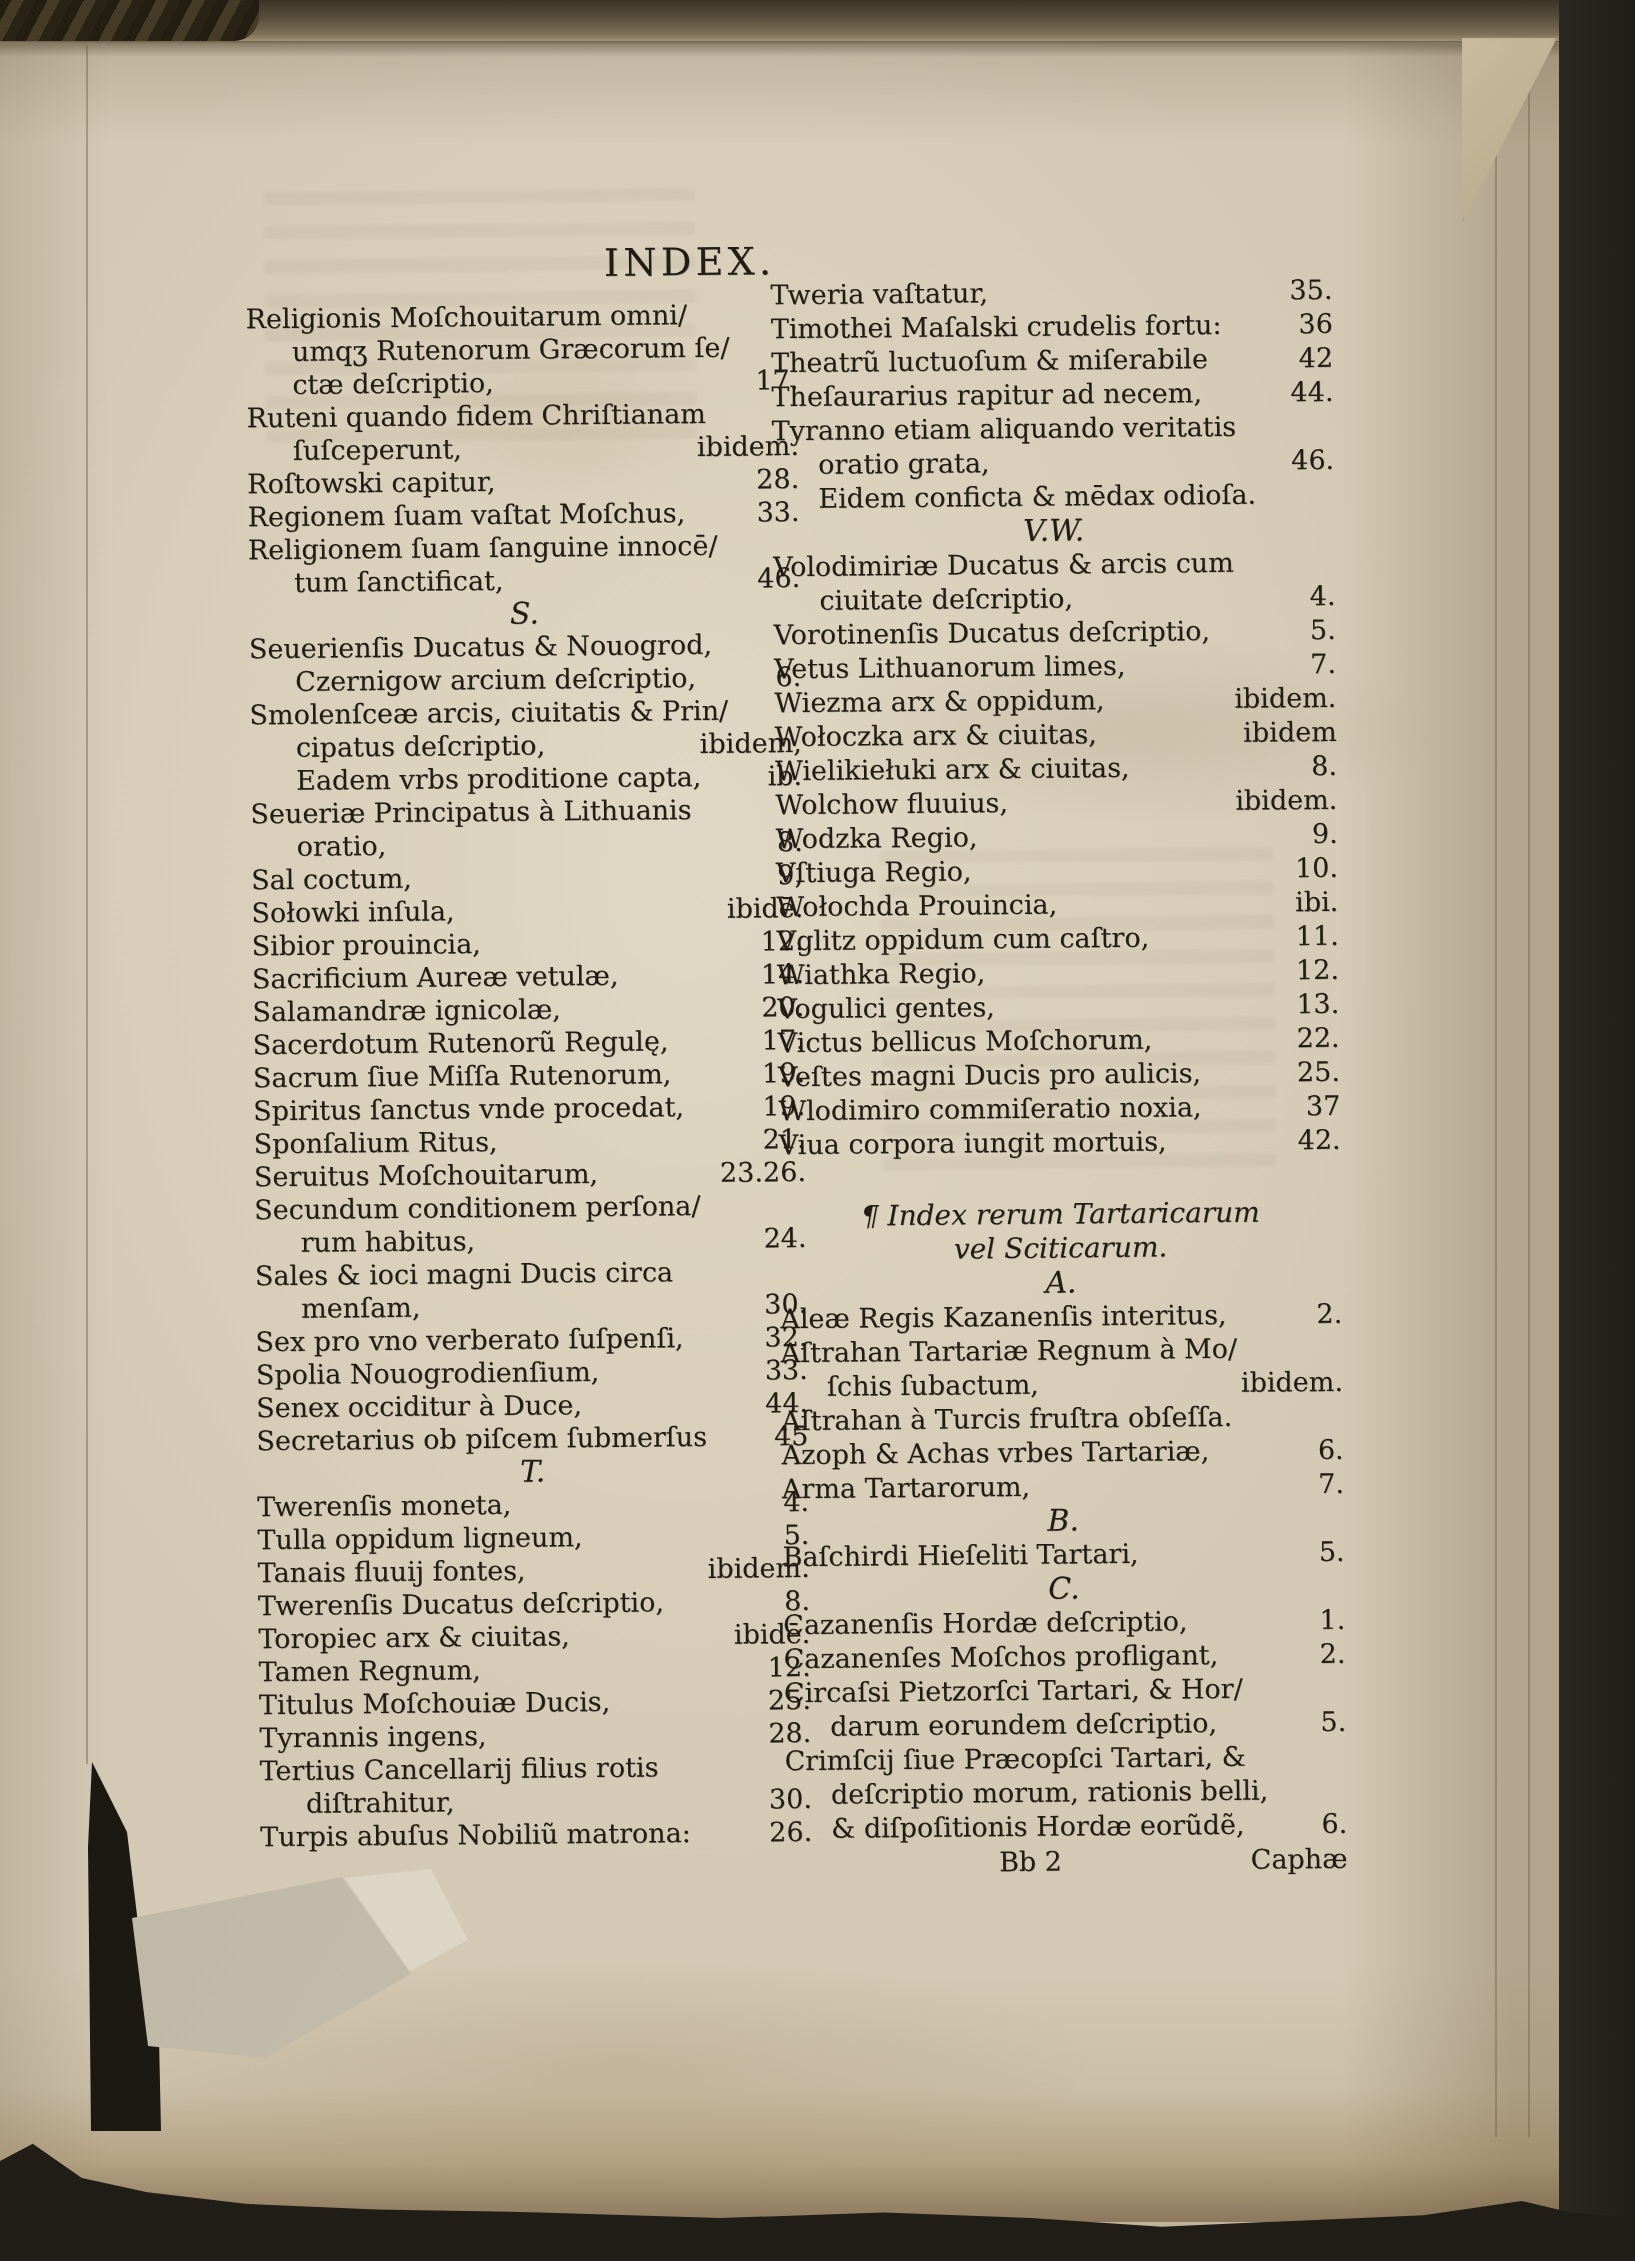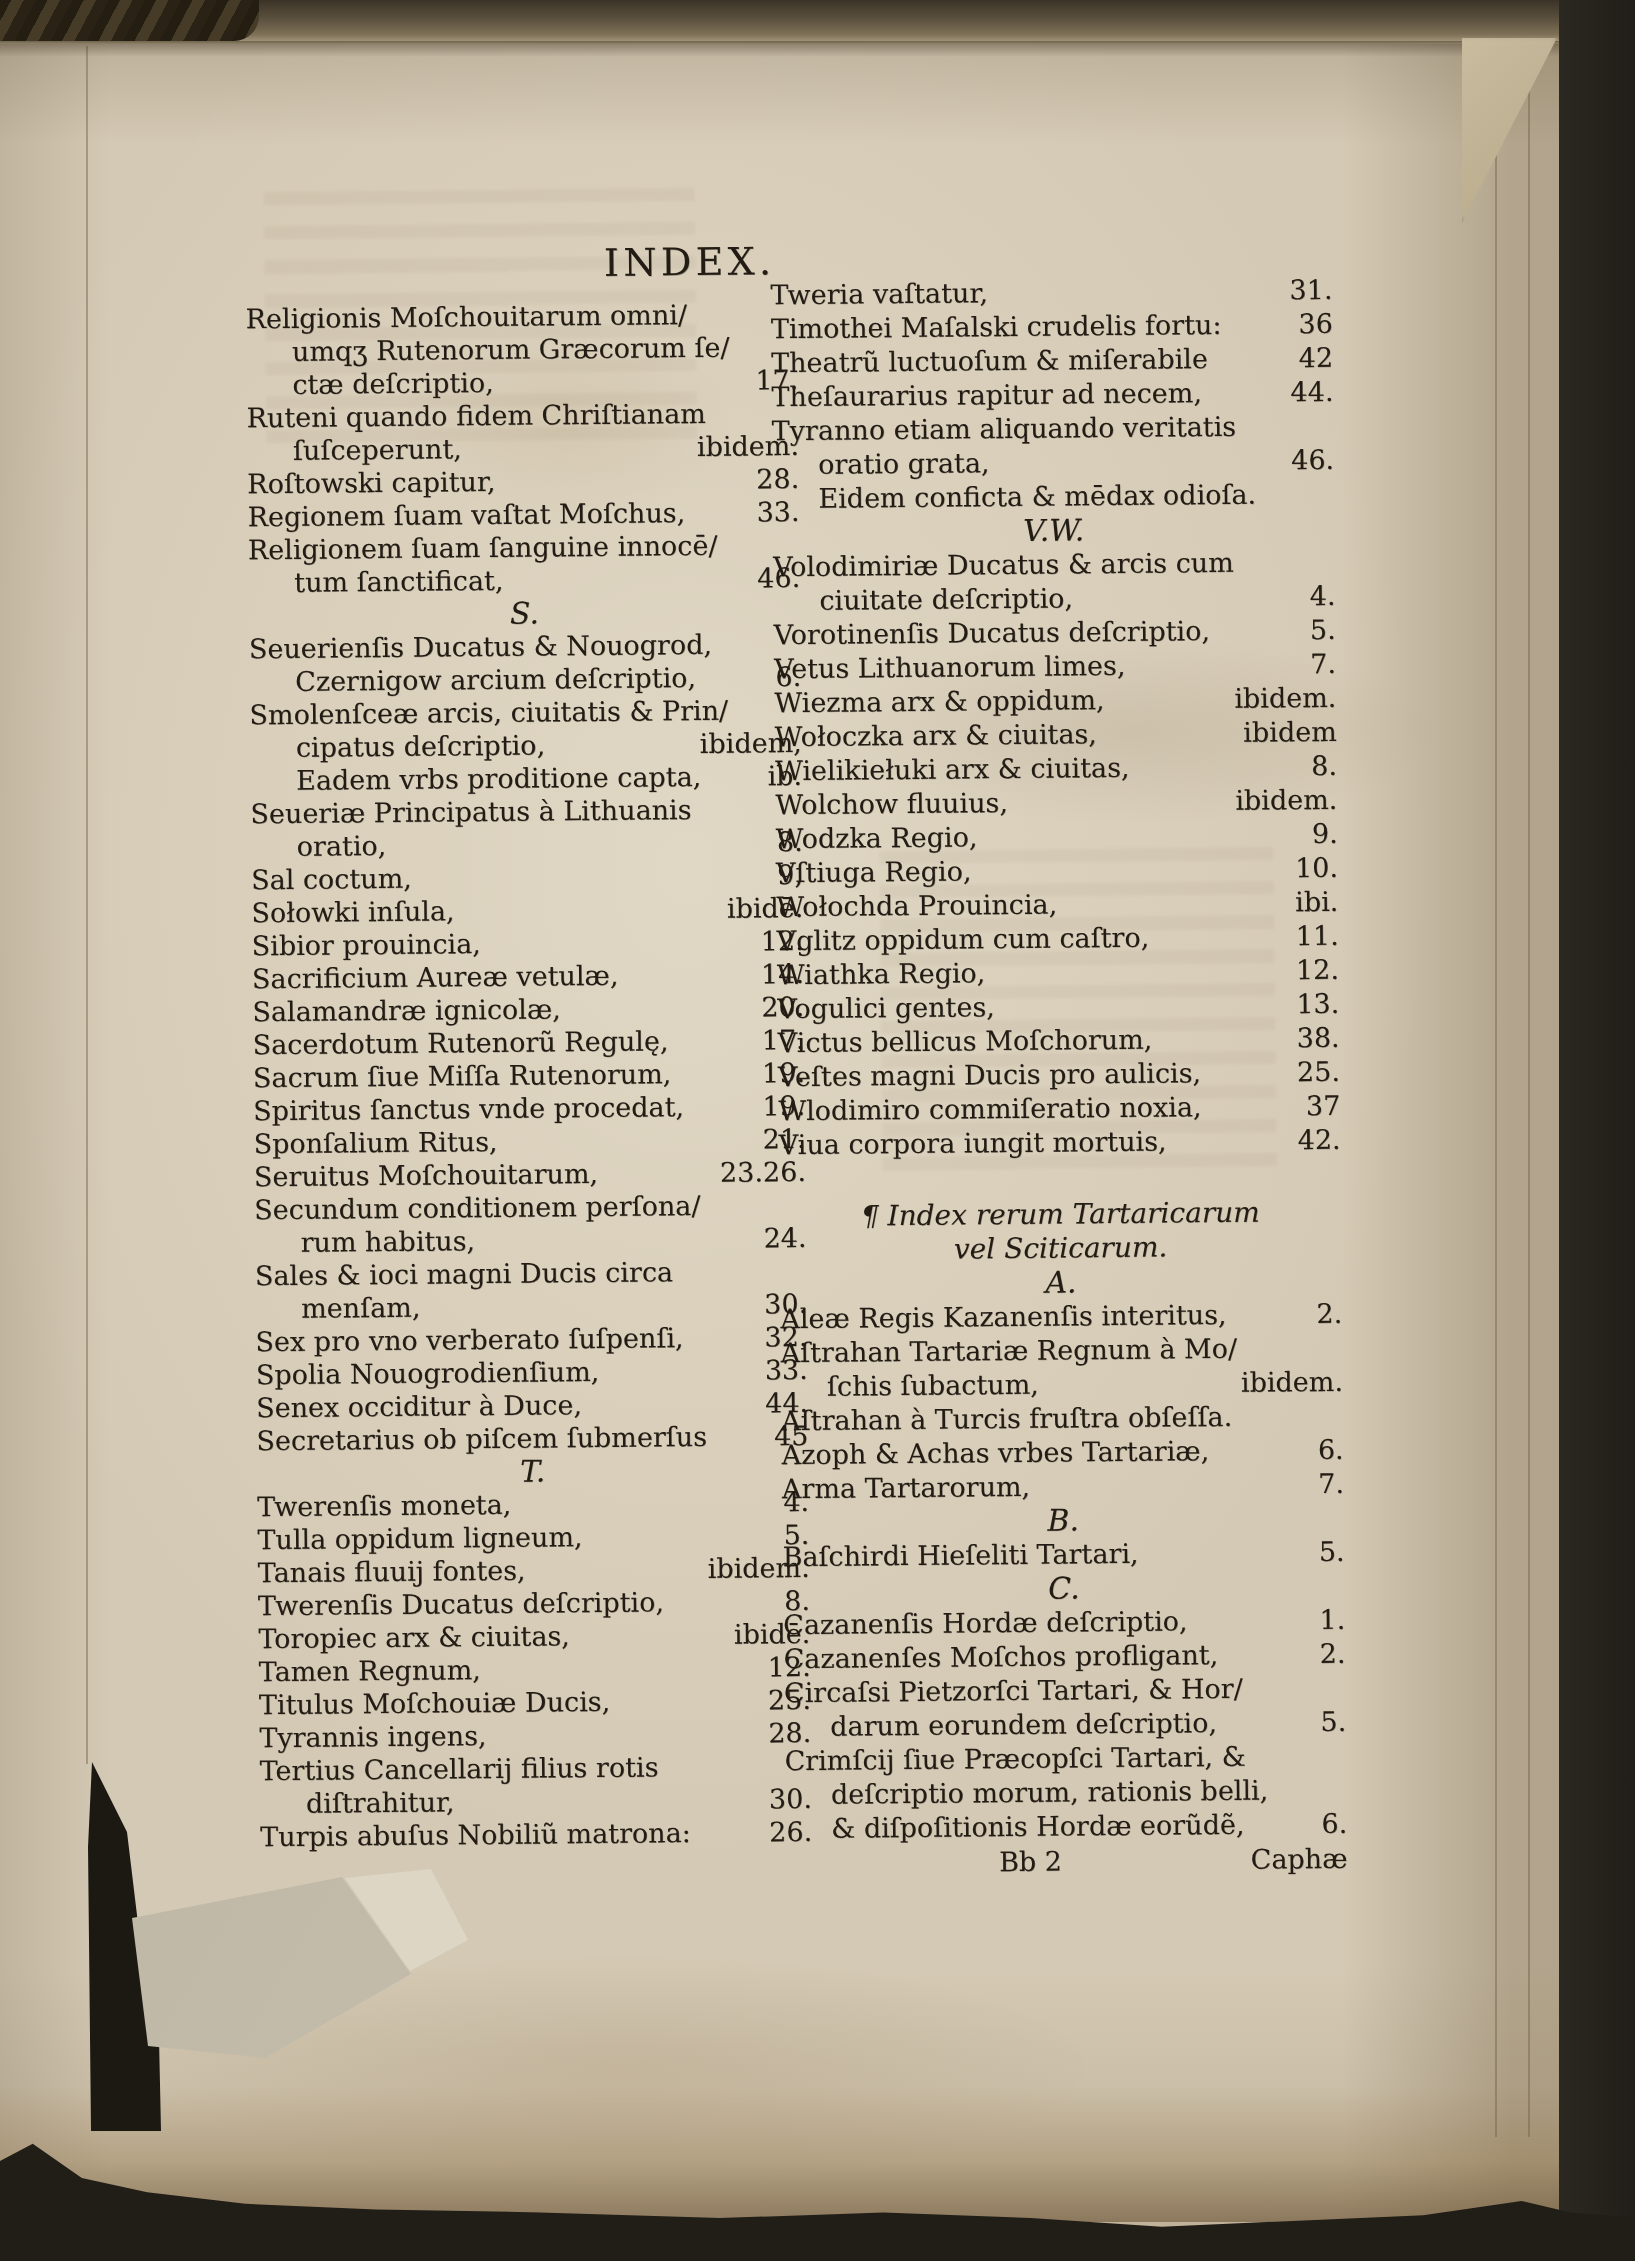--- a/index.html
+++ b/index.html
@@ -284,21 +284,21 @@
         <span class="n">30.</span>
       </div>
       <div class="row">
         <span class="t">Turpis abuſus Nobiliũ matrona:</span>
         <span class="n">26.</span>
       </div>
     </div>
   <div class="col col-right">
       <div class="row">
         <span class="t">Tweria vaſtatur,</span>
-        <span class="n">31.</span>
+        <span class="n">35.</span>
       </div>
       <div class="row">
         <span class="t">Timothei Maſalski crudelis fortu:</span>
         <span class="n">36</span>
       </div>
       <div class="row">
         <span class="t">Theatrũ luctuoſum &amp; miſerabile</span>
         <span class="n">42</span>
       </div>
       <div class="row">
@@ -366,21 +366,21 @@
       <div class="row">
         <span class="t">Wiathka Regio,</span>
         <span class="n">12.</span>
       </div>
       <div class="row">
         <span class="t">Vogulici gentes,</span>
         <span class="n">13.</span>
       </div>
       <div class="row">
         <span class="t">Victus bellicus Moſchorum,</span>
-        <span class="n">38.</span>
+        <span class="n">22.</span>
       </div>
       <div class="row">
         <span class="t">Veſtes magni Ducis pro aulicis,</span>
         <span class="n">25.</span>
       </div>
       <div class="row">
         <span class="t">Wlodimiro commiſeratio noxia,</span>
         <span class="n">37</span>
       </div>
       <div class="row">

